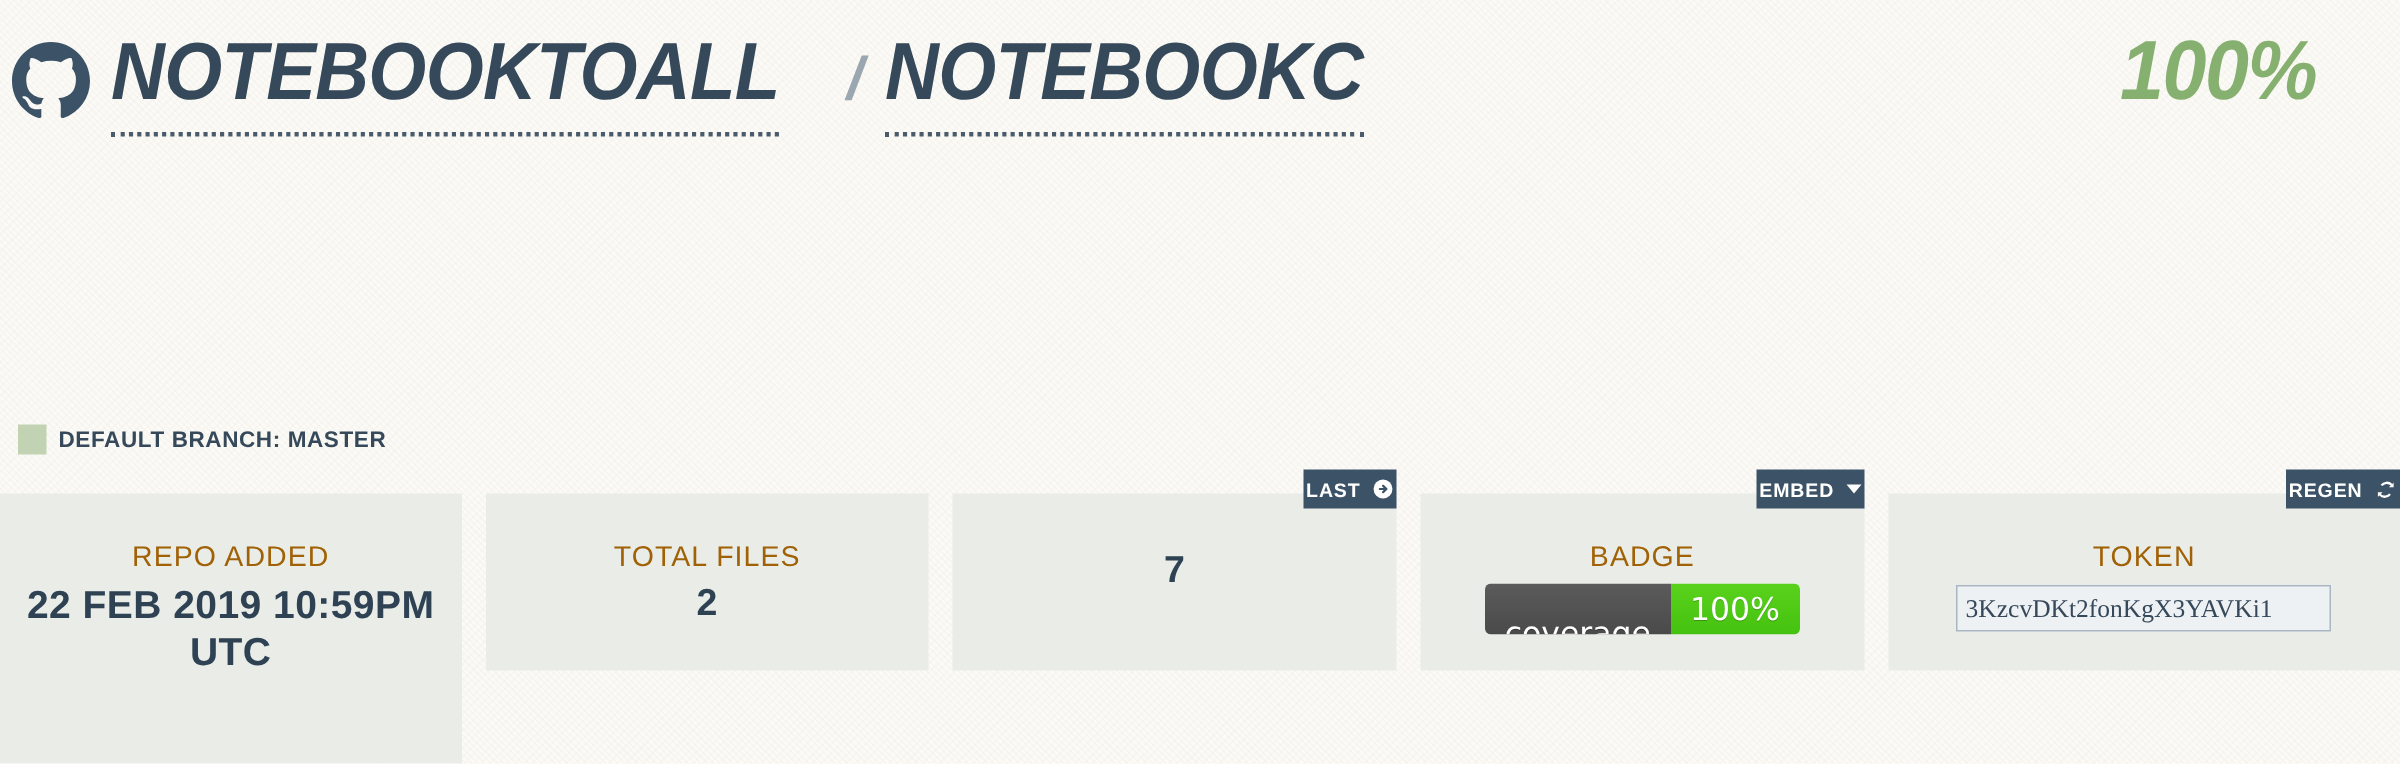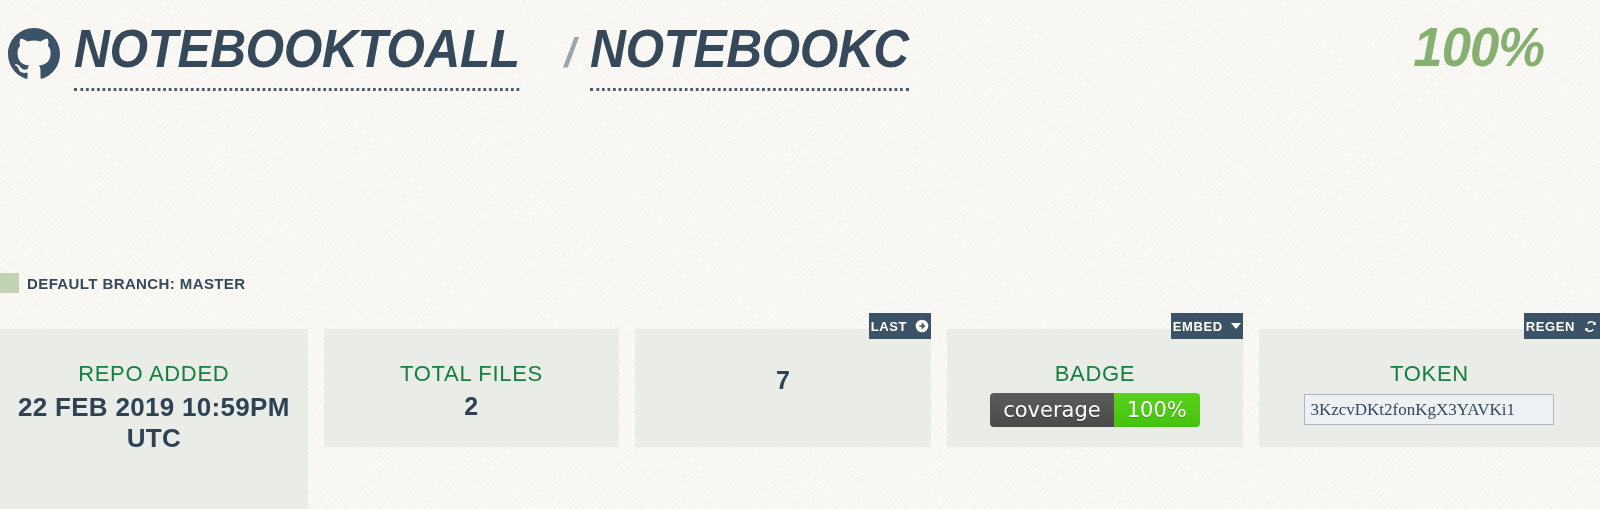--- a/index.html
+++ b/index.html
@@ -81,23 +81,24 @@
     font-size: 56px;
     color: #86b06f;
     letter-spacing: -1px;
     transform: scaleX(.94);
     transform-origin: right top;
   }
 
   
   .branch-row {
     position: absolute;
-    left: 0; top: 273px;
+    left: 0; top: 283px;
     display: flex;
     align-items: center;
+    padding-left: 12px;
   }
   .branch-swatch {
     width: 19px; height: 20px;
     background: #c2d3b4;
     flex: none;
   }
   .branch-label {
     margin-left: 8px;
     font-family: "Liberation Sans Narrow", "Liberation Sans", sans-serif;
     font-weight: 700;
@@ -125,23 +126,23 @@
   }
   .card.tall { height: 180px; }
   .card-1 { width: 311px; margin-left: 0; }
   .card-2 { width: 299px; }
   .card-3 { width: 299px; }
   .card-4 { width: 299px; }
   .card-5 { width: 345px; margin-right: 0; }
 
   .card-label {
     font-family: "Liberation Sans", sans-serif;
-    font-size: 22px;
+    font-size: 19px;
     letter-spacing: .7px;
-    color: #15803d;
+    color: #a16207;
     text-transform: uppercase;
   }
   .card-value {
     margin-top: 5px;
     font-family: "Liberation Sans Narrow", "Liberation Sans", sans-serif;
     font-weight: 700;
     font-size: 25px;
     color: #2f4254;
     letter-spacing: .3px;
     line-height: 1.18;
@@ -186,21 +187,21 @@
     margin-top: 6px;
     font-family: "DejaVu Sans", sans-serif;
     font-size: 21px;
     line-height: 34px;
     box-shadow: inset 0 1px 0 rgba(255,255,255,.18);
     cursor: pointer;
   }
   .cov-left {
     background: linear-gradient(180deg, #5b5b5b 0%, #4a4a4a 100%);
     color: #fff;
-    padding: 0 13px;
+    padding: 16px 13px;
     text-shadow: 0 1px 0 rgba(0,0,0,.35);
   }
   .cov-right {
     background: linear-gradient(180deg, #5ad21c 0%, #44c20f 100%);
     color: #fff;
     padding: 0 13px;
     text-shadow: 0 1px 0 rgba(0,0,0,.25);
   }
 
   

